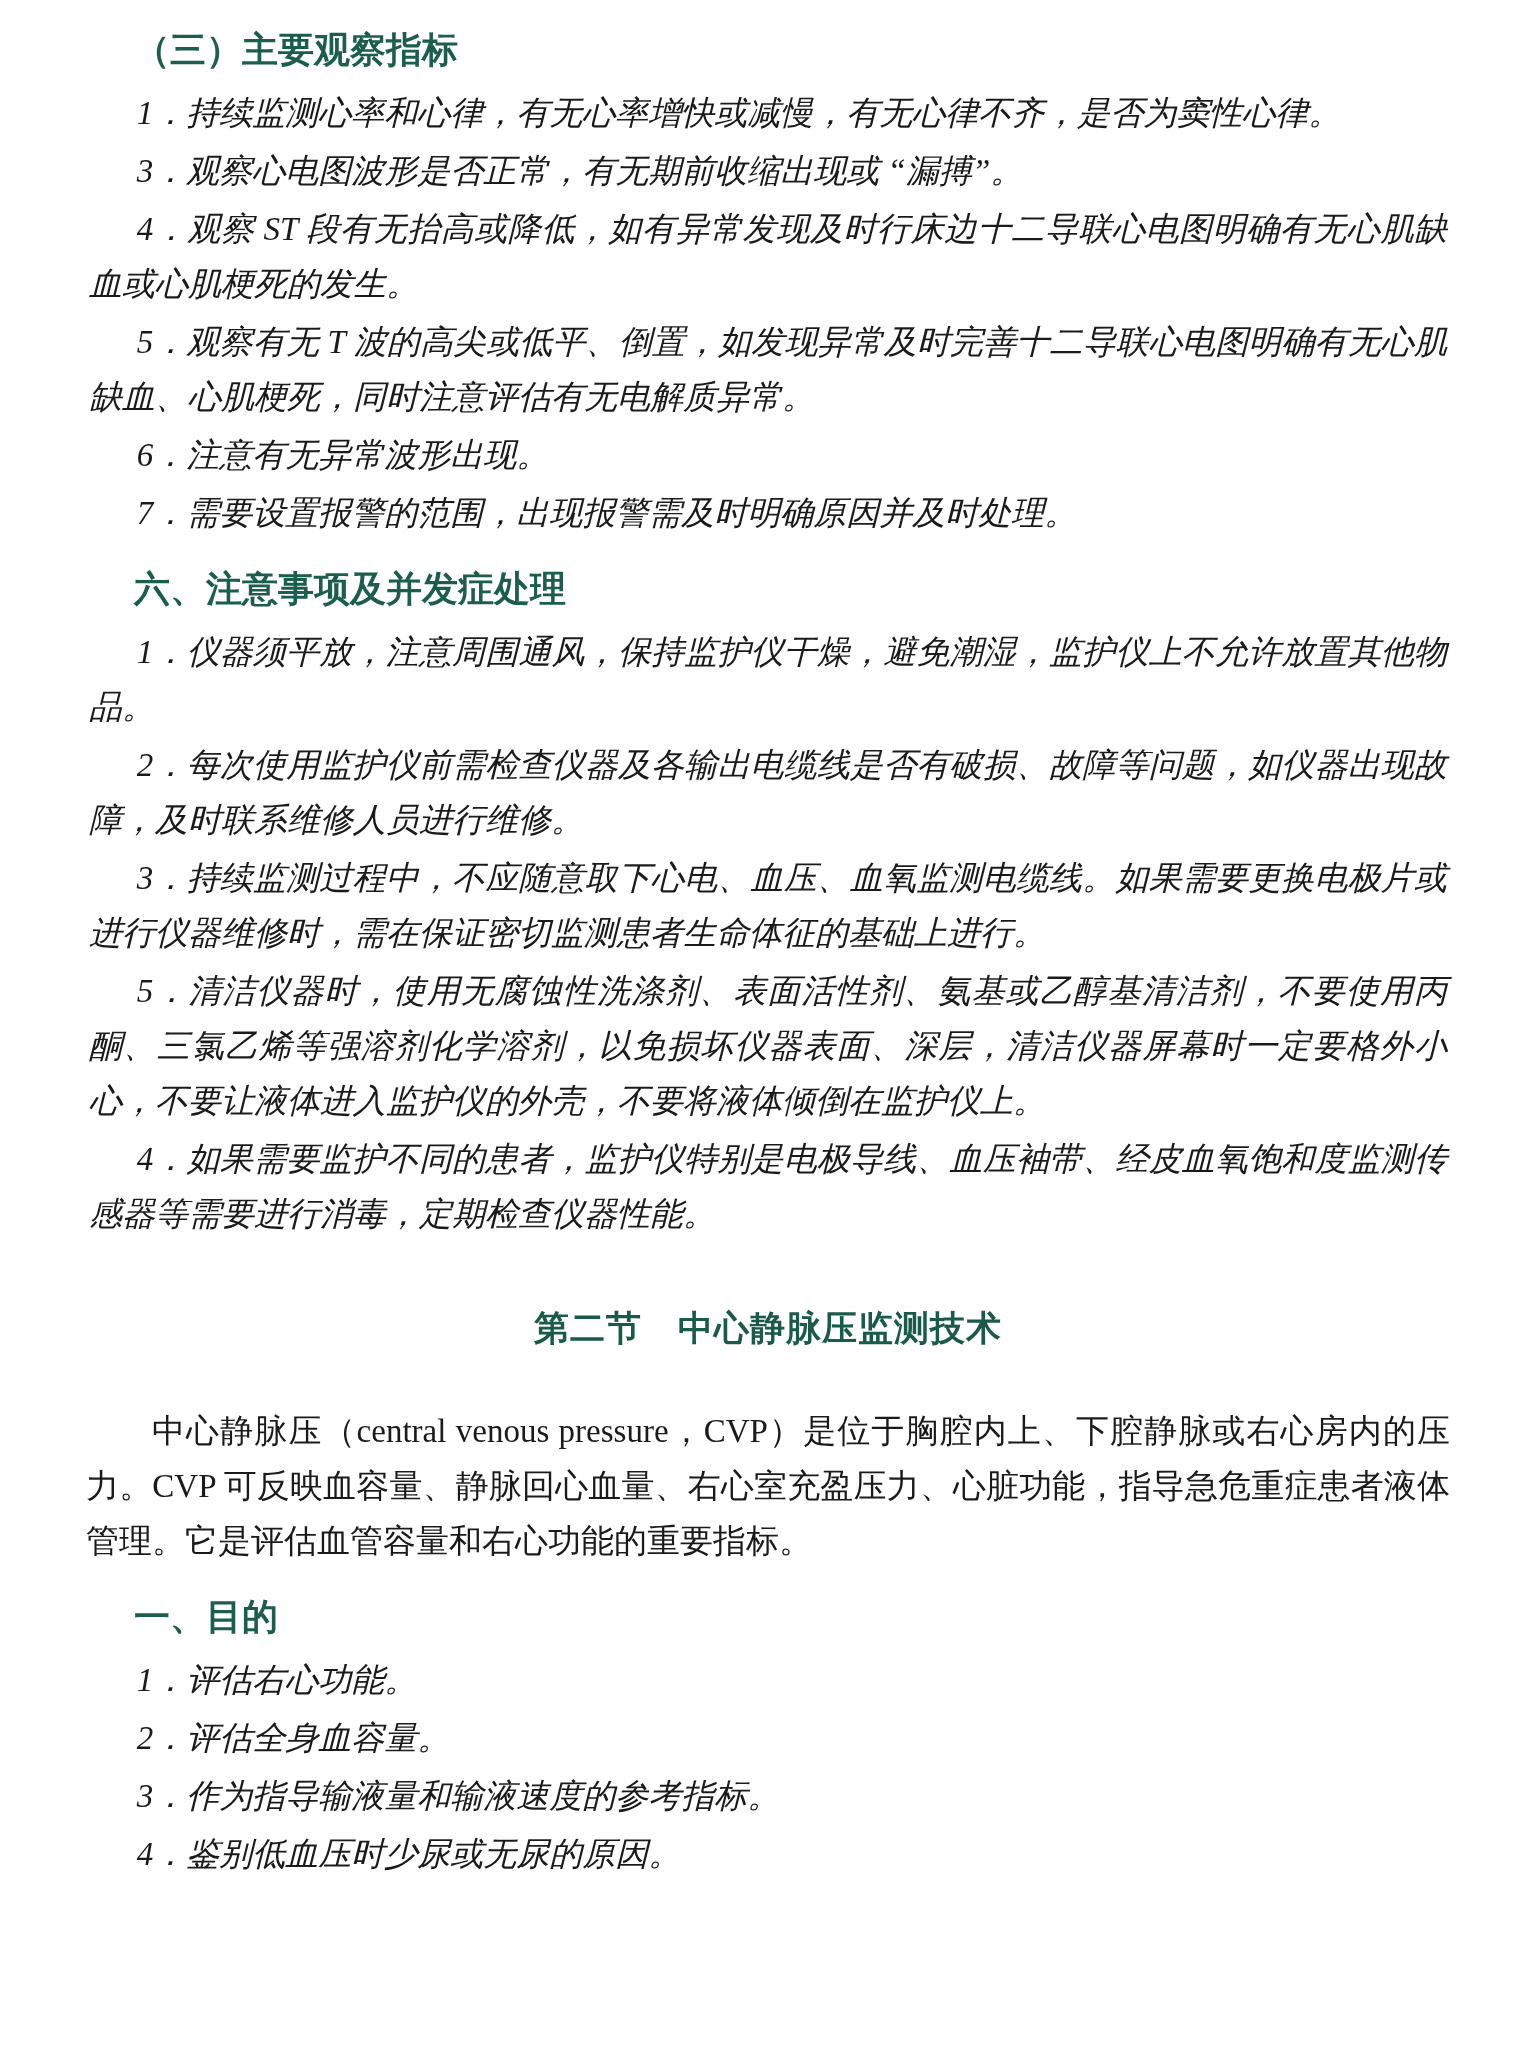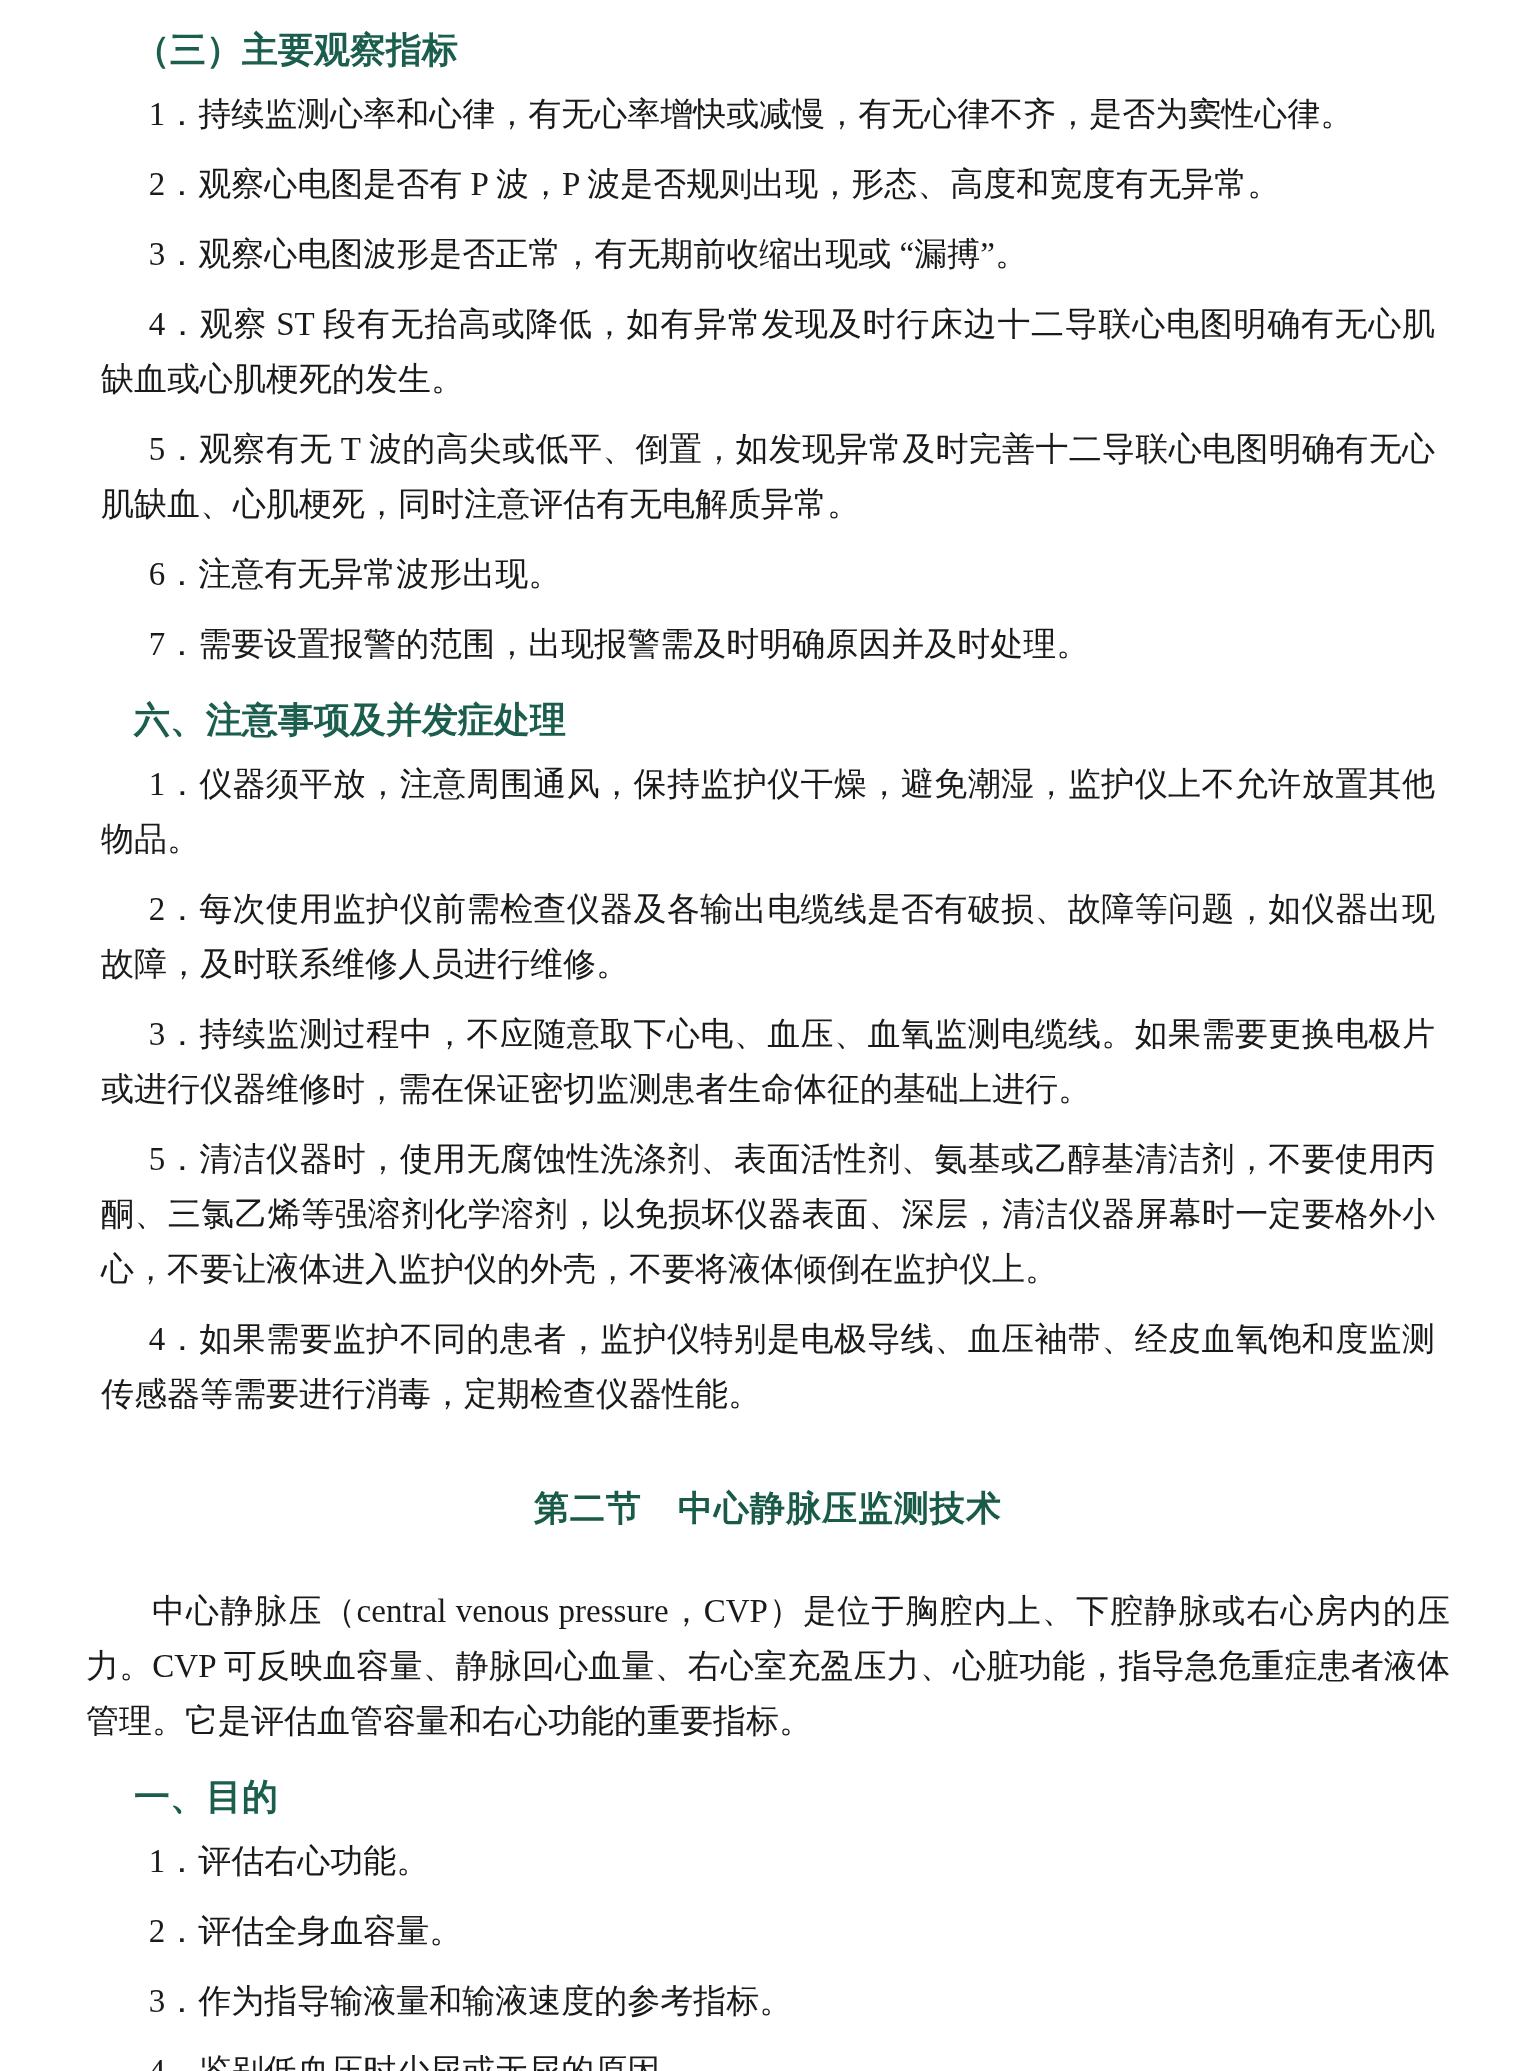--- a/index.html
+++ b/index.html
@@ -20,23 +20,24 @@
     height: 2071px;
     padding: 14px 86px 0 86px;
     background: #ffffff;
   }
   .body-text {
     font-size: 33px;
     line-height: 55px;
     text-align: justify;
   }
   p.item {
-    margin: 15px;
+    margin: 3px;
     text-indent: 1.45em;
     word-break: break-all;
+    font-style: italic;
   }
   p.intro {
     margin: 0;
     text-indent: 2em;
     word-break: break-all;
   }
   .sub-heading {
     font-family: "Liberation Sans", "DejaVu Sans", sans-serif;
     font-weight: bold;
     font-size: 36px;
@@ -61,21 +62,20 @@
 </style>
 </head>
 <body>
 
 <div class="page">
 
   <h3 class="sub-heading first">（三）主要观察指标</h3>
 
   <div class="body-text">
       <p class="item">1．持续监测心率和心律，有无心率增快或减慢，有无心律不齐，是否为窦性心律。</p>
-      <p class="item">2．观察心电图是否有 P 波，P 波是否规则出现，形态、高度和宽度有无异常。</p>
       <p class="item">3．观察心电图波形是否正常，有无期前收缩出现或 “漏搏”。</p>
       <p class="item">4．观察 ST 段有无抬高或降低，如有异常发现及时行床边十二导联心电图明确有无心肌缺血或心肌梗死的发生。</p>
       <p class="item">5．观察有无 T 波的高尖或低平、倒置，如发现异常及时完善十二导联心电图明确有无心肌缺血、心肌梗死，同时注意评估有无电解质异常。</p>
       <p class="item">6．注意有无异常波形出现。</p>
       <p class="item">7．需要设置报警的范围，出现报警需及时明确原因并及时处理。</p>
     </div>
 
   <h3 class="sub-heading">六、注意事项及并发症处理</h3>
 
   <div class="body-text">

